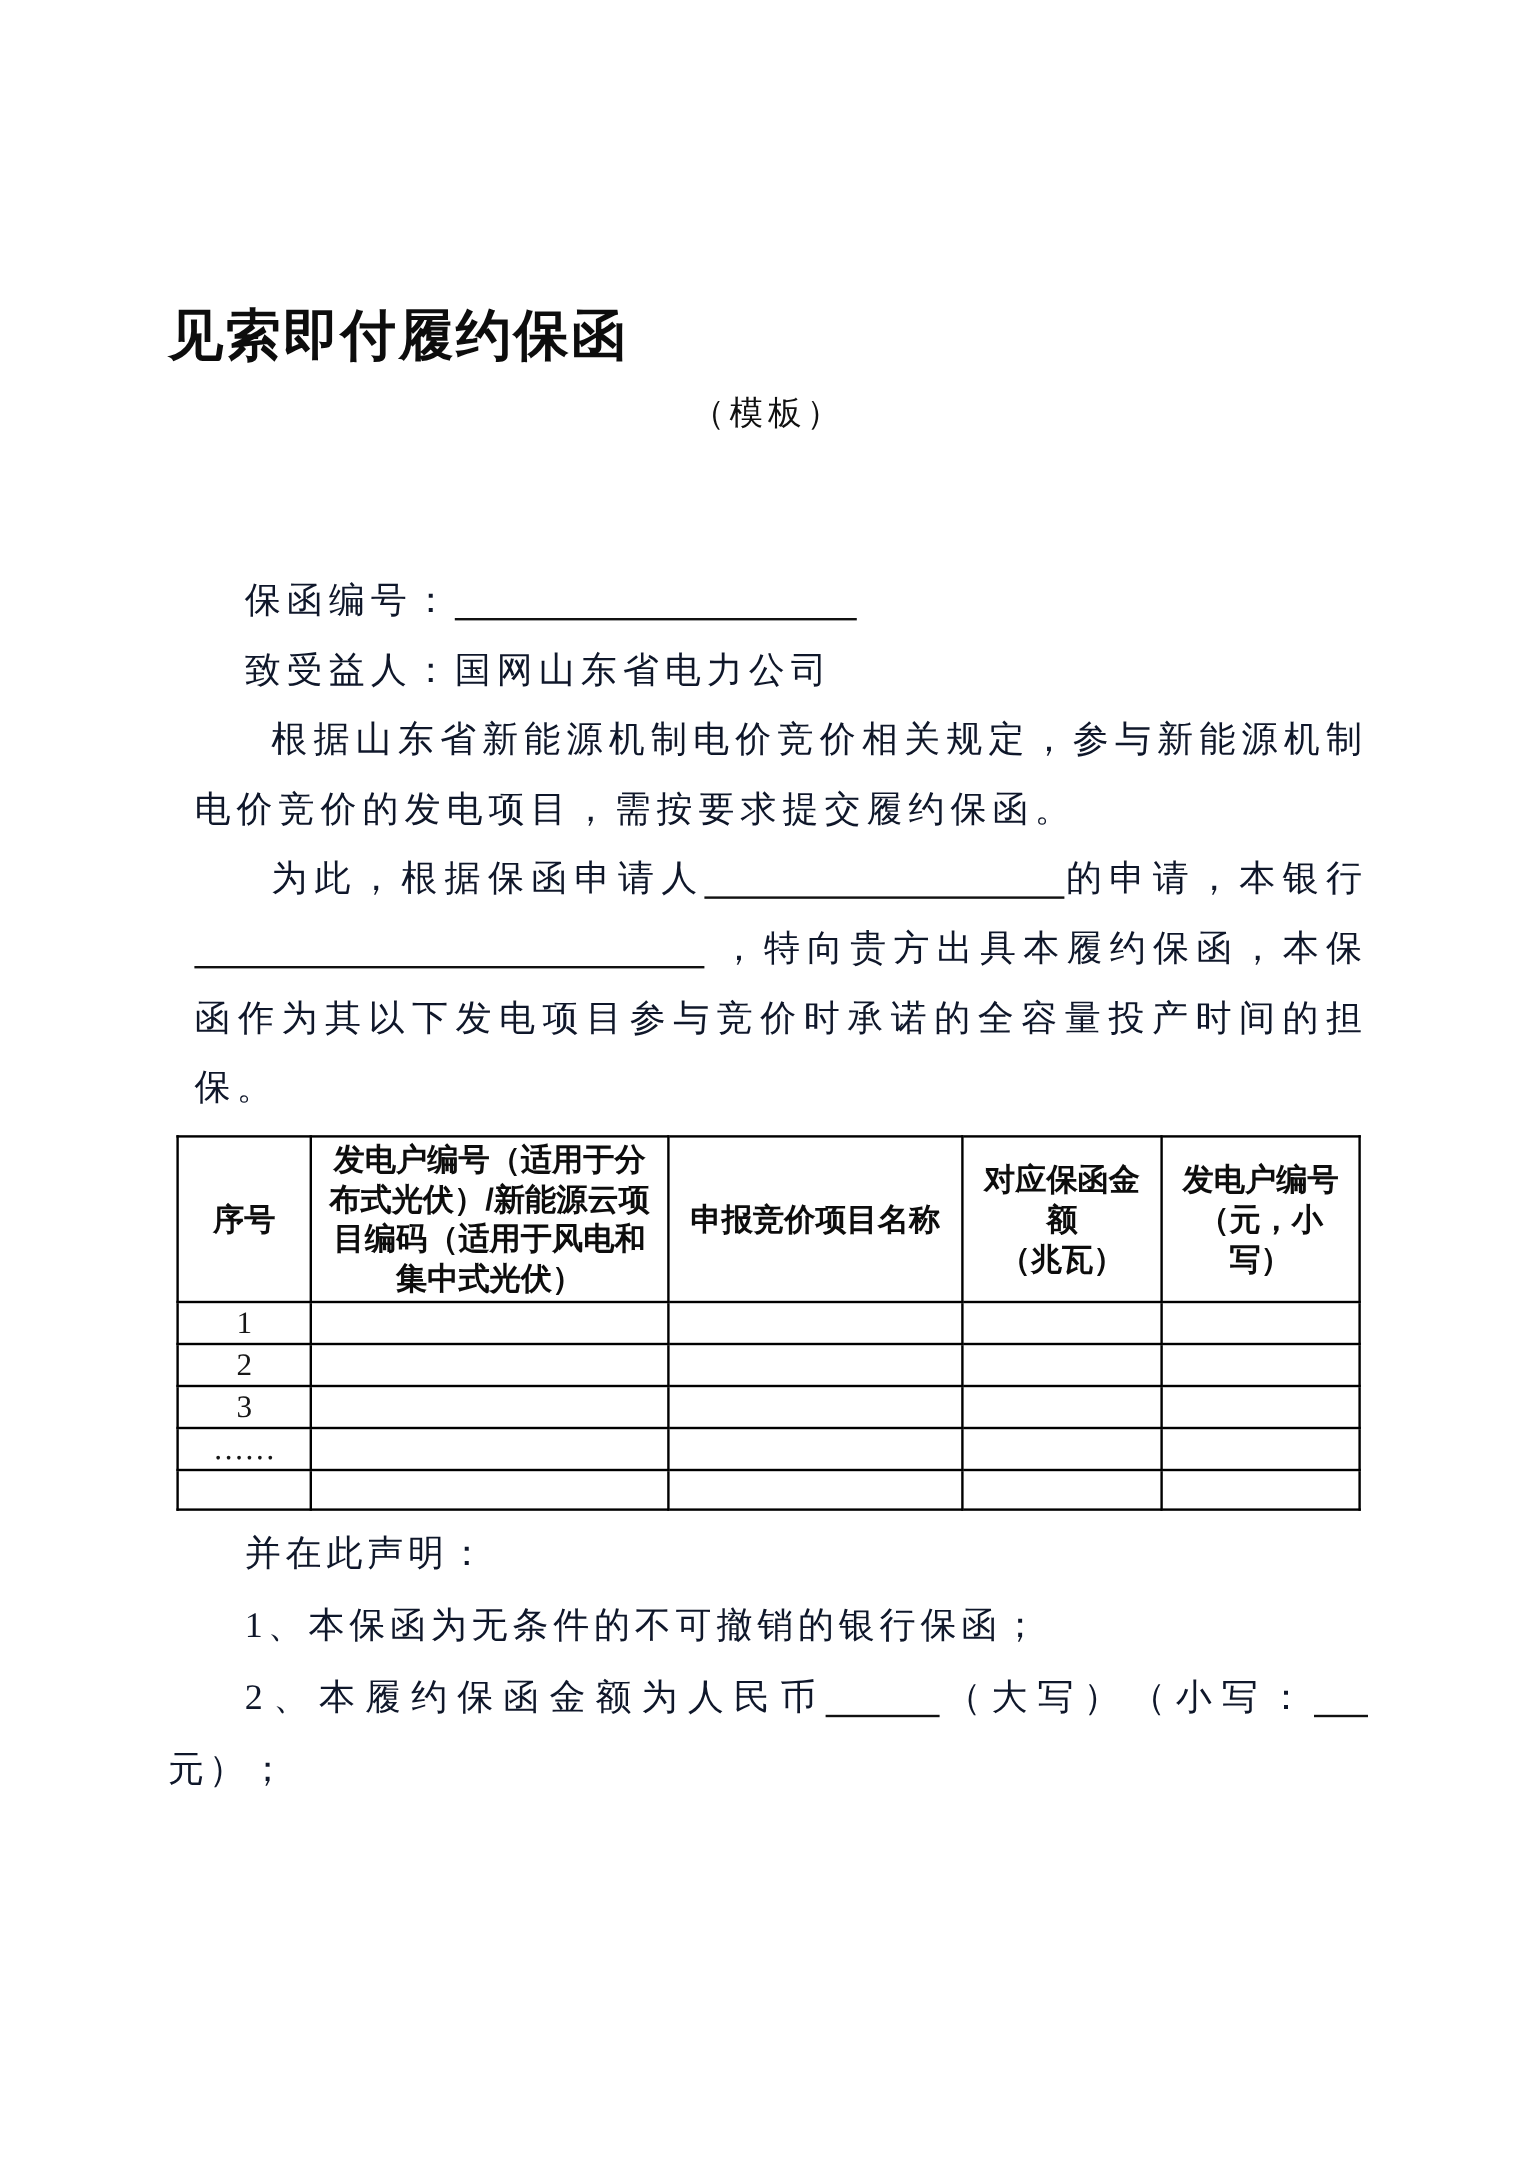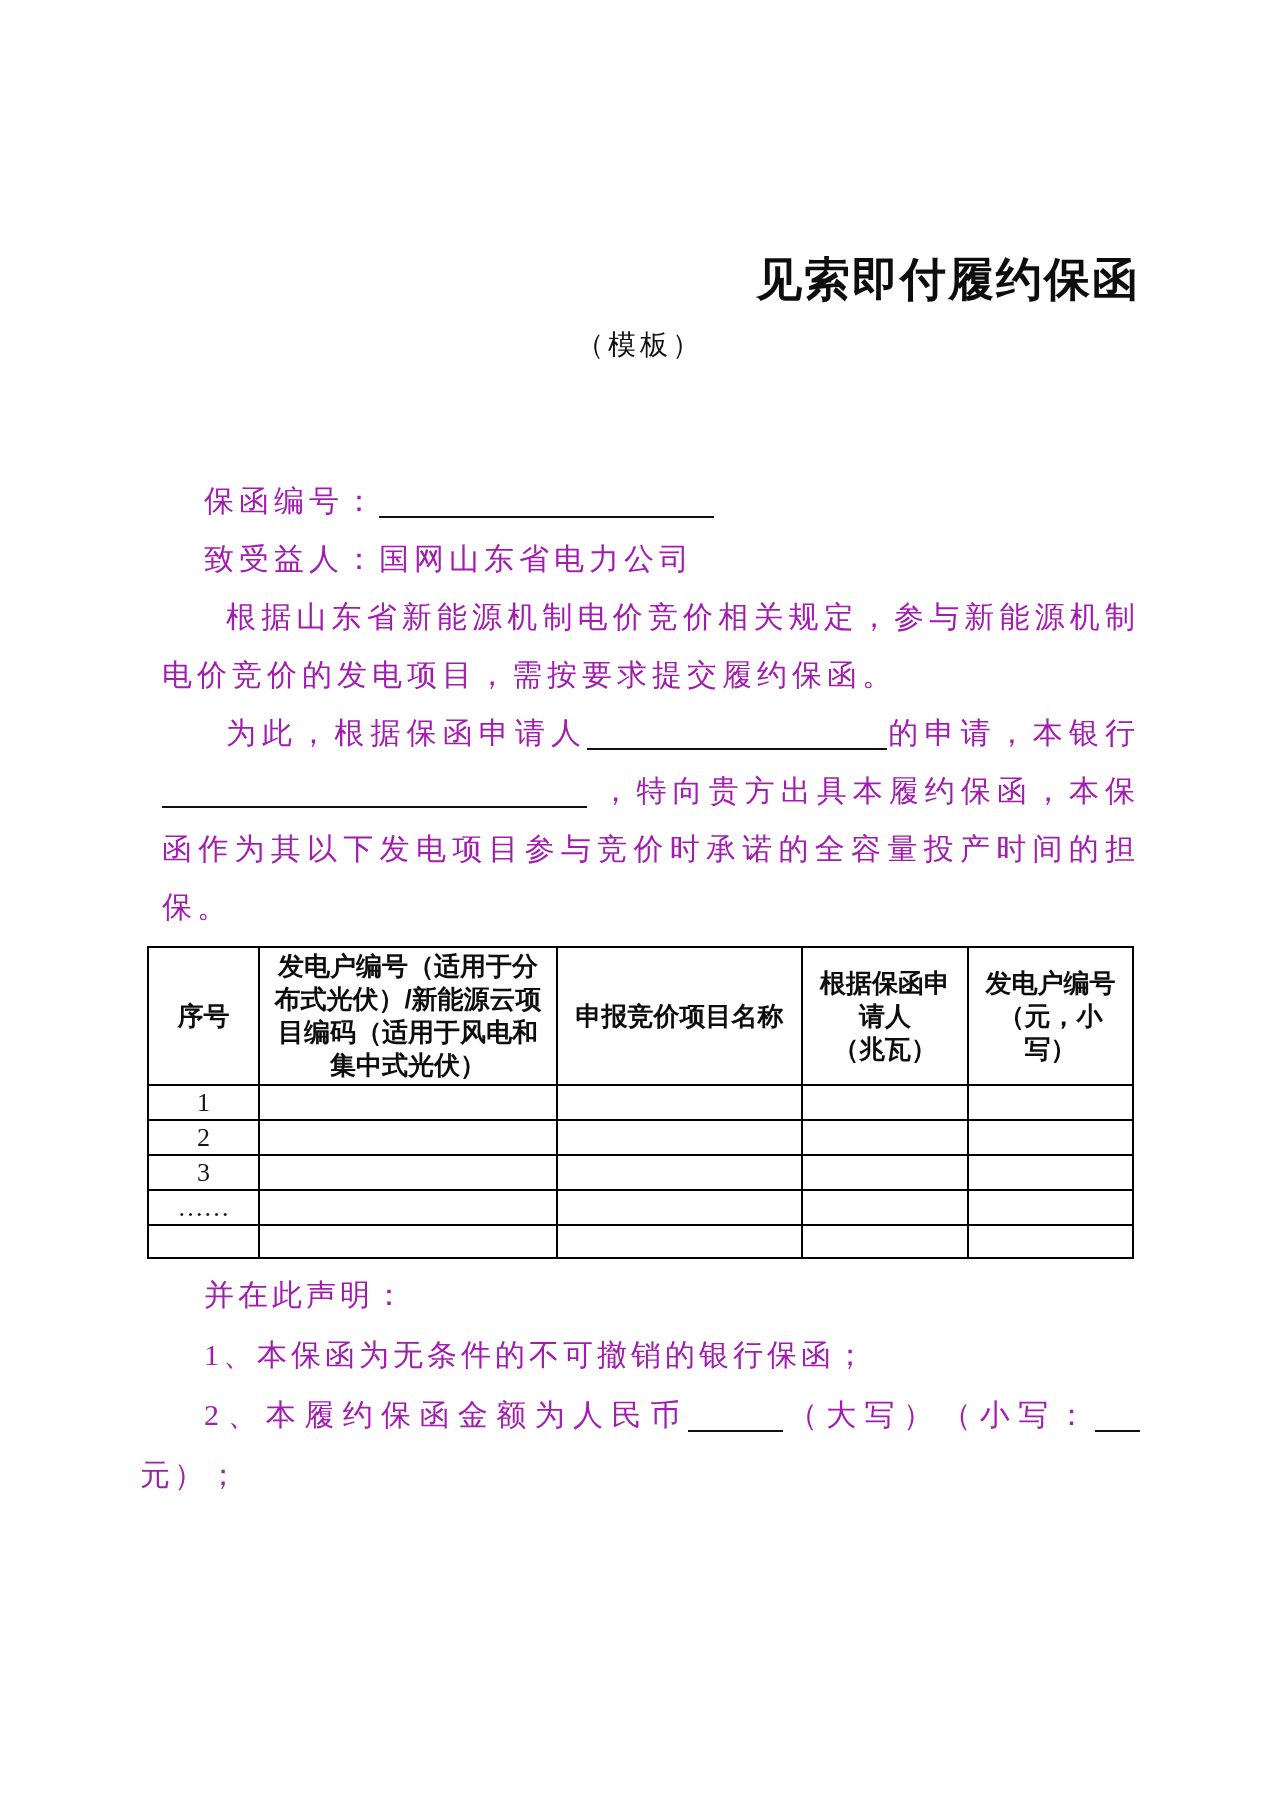--- a/index.html
+++ b/index.html
@@ -14,36 +14,36 @@
     overflow: hidden;
     color: #111111;
     font-family: "Liberation Serif", serif;
   }
   .doc-title {
     padding-top: 250px;
     font-family: "Liberation Sans", sans-serif;
     font-weight: 700;
     font-size: 46px;
     line-height: 58px;
-    text-align: right;
+    text-align: left;
     letter-spacing: 2px;
     color: #0d0d0d;
   }
   .doc-subtitle {
     margin-top: 16px;
     font-size: 28px;
     line-height: 42px;
     text-align: center;
     letter-spacing: 4px;
     font-weight: 500;
   }
   .line, .para, .decl {
     font-size: 30px;
     letter-spacing: 5px;
-    color: #a21caf;
+    color: #0f172a;
   }
   .line { line-height: 58px; }
   .para { line-height: 58px; text-align: justify; text-align-last: left; margin-left: 22px; }
   .decl { line-height: 60px; text-align: justify; text-align-last: left; letter-spacing: 4px; }
   .decl3 { letter-spacing: 3px; }
   .first-block { margin-top: 106px; }
   .indent { text-indent: 64px; }
   .blank {
     display: inline-block;
     height: 34px;
@@ -110,21 +110,21 @@
       <col style="width:298px">
       <col style="width:245px">
       <col style="width:166px">
       <col style="width:165px">
     </colgroup>
     <thead>
       <tr>
         <th>序号</th>
         <th>发电户编号（适用于分布式光伏）/新能源云项目编码（适用于风电和集中式光伏）</th>
         <th>申报竞价项目名称</th>
-        <th>根据保函申请人
+        <th>对应保函金额
 （兆瓦）</th>
         <th>发电户编号（元，小写）</th>
       </tr>
     </thead>
     <tbody>
       <tr>
         <td>1</td>
         <td></td>
         <td></td>
         <td></td>

